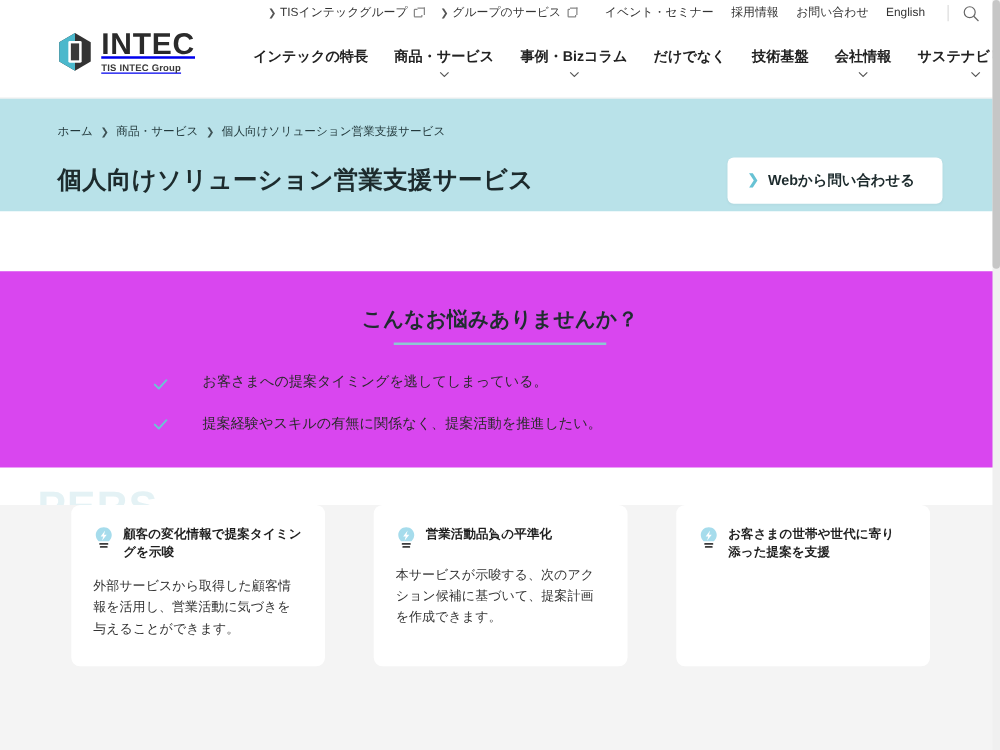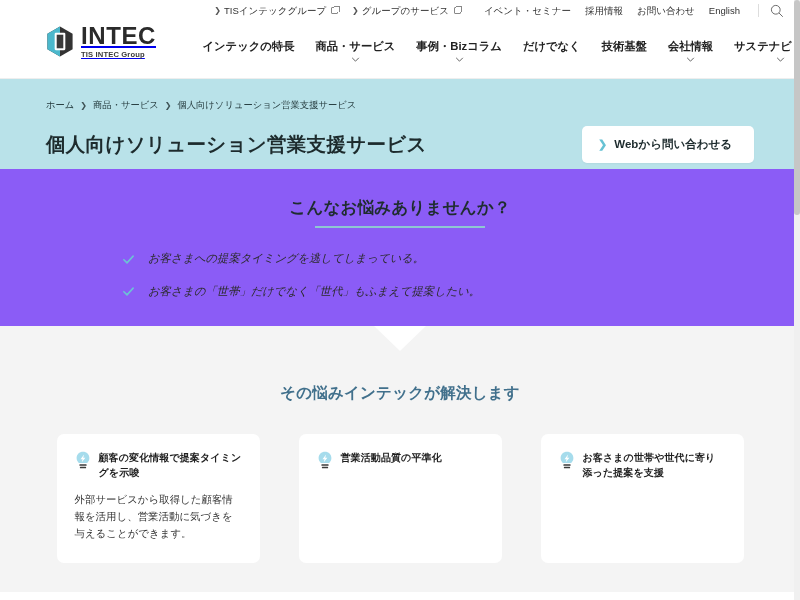--- a/index.html
+++ b/index.html
@@ -130,44 +130,44 @@
     font-size: 34px; font-weight: 800;
     color: #e4f2f5;
     letter-spacing: 1px;
     user-select: none;
     line-height: 1;
   }
 
   
   .problems {
     position: relative;
-    background: #8b5cf6;
+    background: #d946ef;
     padding: 28px 0 0 0;
     height: 157px;
+    margin-top: 48px;
   }
   .sec-head {
     text-align: center;
     font-size: 16.5px; font-weight: 700; color: #1f2d2f;
     letter-spacing: 0.2px;
     position: relative;
     padding-bottom: 9px;
   }
   .sec-head::after {
     content: "";
     position: absolute; left: 50%; transform: translateX(-50%);
     bottom: 0; width: 170px; height: 2.2px; background: #8ec7d2;
   }
   .problem-list {
     list-style: none; margin: 24px auto 0; width: 620px; padding-left: 32px;
   }
   .problem-item {
-    display: flex; align-items: flex-end; gap: 13px;
+    display: flex; align-items: flex-end; gap: 27px;
     font-size: 11.3px; color: #2b2b2b; margin-bottom: 19px;
     line-height: 1.2;
-    font-style: italic;
   }
   .check-ic { width: 13px; height: 13px; flex: 0 0 auto; }
 
   
   .solution {
     background: #f4f4f4;
     height: 266px;
     position: relative;
   }
   .notch {
@@ -328,28 +328,27 @@
       <li class="problem-item">
         <svg class="check-ic" viewBox="0 0 14 14">
           <polyline points="2,7.2 5.4,10.6 12,3.4" fill="none" stroke="#6cc3d4" stroke-width="1.7" stroke-linecap="round" stroke-linejoin="round"></polyline>
         </svg>
         <span>お客さまへの提案タイミングを逃してしまっている。</span>
       </li>
       <li class="problem-item">
         <svg class="check-ic" viewBox="0 0 14 14">
           <polyline points="2,7.2 5.4,10.6 12,3.4" fill="none" stroke="#6cc3d4" stroke-width="1.7" stroke-linecap="round" stroke-linejoin="round"></polyline>
         </svg>
-        <span>お客さまの「世帯」だけでなく「世代」もふまえて提案したい。</span>
+        <span>提案経験やスキルの有無に関係なく、提案活動を推進したい。</span>
       </li>
     </ul>
   </div>
 
   <div class="solution">
     <div class="notch"></div>
-    <h2 class="sol-head">その悩みインテックが解決します</h2>
 
     <div class="cards">
 
       <div class="card">
         <div class="card-head">
           <svg class="bulb-ic" viewBox="0 0 16 20">
             <path d="M8 0.8 C4.3 0.8 1.6 3.5 1.6 7 c0 2.4 1.3 3.9 2.2 5 h8.4 c0.9 -1.1 2.2 -2.6 2.2 -5 C14.4 3.5 11.7 0.8 8 0.8 Z" fill="#a6dcec"></path>
             <rect x="4.4" y="13.3" width="7.2" height="1.5" rx="0.5" fill="#3b3b3b"></rect>
             <rect x="4.9" y="15.8" width="6.2" height="1.4" rx="0.5" fill="#3b3b3b"></rect>
             <polygon points="9.1,3.4 5.5,8.2 7.6,8.2 6.6,11.6 10.4,6.7 8.2,6.7" fill="#ffffff"></polygon>
@@ -362,20 +361,21 @@
       <div class="card">
         <div class="card-head">
           <svg class="bulb-ic" viewBox="0 0 16 20">
             <path d="M8 0.8 C4.3 0.8 1.6 3.5 1.6 7 c0 2.4 1.3 3.9 2.2 5 h8.4 c0.9 -1.1 2.2 -2.6 2.2 -5 C14.4 3.5 11.7 0.8 8 0.8 Z" fill="#a6dcec"></path>
             <rect x="4.4" y="13.3" width="7.2" height="1.5" rx="0.5" fill="#3b3b3b"></rect>
             <rect x="4.9" y="15.8" width="6.2" height="1.4" rx="0.5" fill="#3b3b3b"></rect>
             <polygon points="9.1,3.4 5.5,8.2 7.6,8.2 6.6,11.6 10.4,6.7 8.2,6.7" fill="#ffffff"></polygon>
           </svg>
           <div class="card-title">営業活動品質の平準化</div>
         </div>
+        <div class="card-body">本サービスが示唆する、次のアクション候補に基づいて、提案計画を作成できます。</div>
       </div>
 
       <div class="card">
         <div class="card-head">
           <svg class="bulb-ic" viewBox="0 0 16 20">
             <path d="M8 0.8 C4.3 0.8 1.6 3.5 1.6 7 c0 2.4 1.3 3.9 2.2 5 h8.4 c0.9 -1.1 2.2 -2.6 2.2 -5 C14.4 3.5 11.7 0.8 8 0.8 Z" fill="#a6dcec"></path>
             <rect x="4.4" y="13.3" width="7.2" height="1.5" rx="0.5" fill="#3b3b3b"></rect>
             <rect x="4.9" y="15.8" width="6.2" height="1.4" rx="0.5" fill="#3b3b3b"></rect>
             <polygon points="9.1,3.4 5.5,8.2 7.6,8.2 6.6,11.6 10.4,6.7 8.2,6.7" fill="#ffffff"></polygon>
           </svg>

